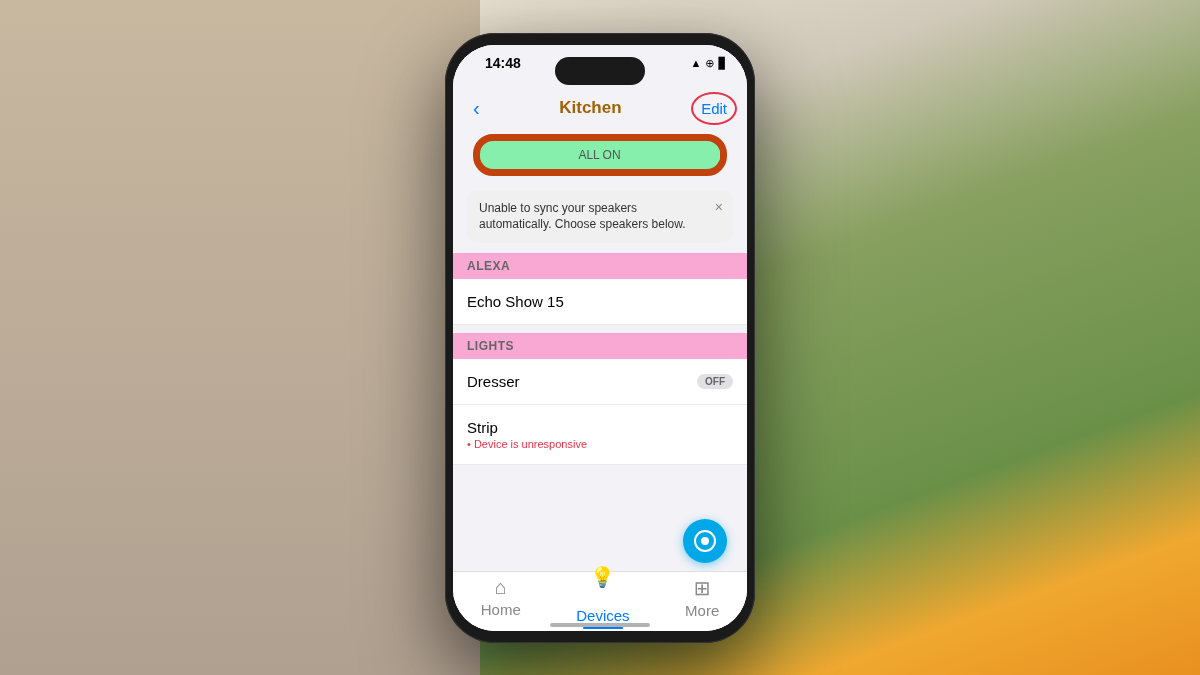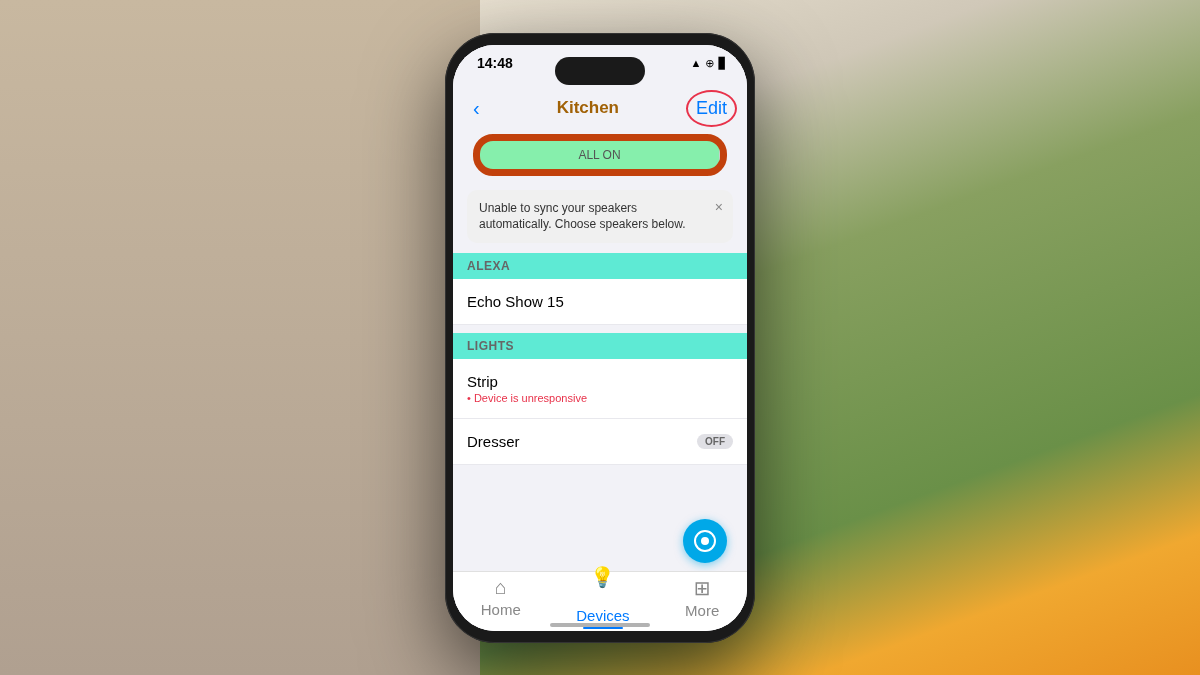--- a/index.html
+++ b/index.html
@@ -76,21 +76,21 @@
       height: 28px;
       background: #1a1a1a;
       border-radius: 20px;
       z-index: 10;
     }
 
     
     .status-bar {
       position: absolute;
       top: 0;
-      left: 4px; right: 0;
+      left: 12px; right: 0;
       height: 50px;
       display: flex;
       align-items: flex-start;
       padding: 8px 20px 0;
       justify-content: space-between;
       z-index: 5;
     }
 
     .status-time {
       font-size: 14px;
@@ -138,21 +138,21 @@
     }
 
     .nav-title {
       font-size: 17px;
       font-weight: 600;
       color: #a16207;
     }
 
     .nav-edit {
       color: #007aff;
-      font-size: 18px;
+      font-size: 15px;
       font-weight: 400;
       position: relative;
       cursor: pointer;
     }
 
     .edit-circle {
       position: absolute;
       top: -8px;
       left: -10px;
       right: -10px;
@@ -209,21 +209,21 @@
     }
 
     
     .list-content {
       flex: 1;
       overflow-y: auto;
       padding-bottom: 60px;
     }
 
     .section-header {
-      background: #5eead4;
+      background: #f9a8d4;
       padding: 6px 14px;
       font-size: 12px;
       font-weight: 600;
       color: #666;
       letter-spacing: 0.5px;
     }
 
     .list-item {
       background: #fff;
       padding: 14px 14px;
@@ -412,29 +412,29 @@
           <div class="list-item">
             <span class="item-label">Echo Show 15</span>
           </div>
 
           <div class="section-gap"></div>
 
           <div class="section-header">
             <span>LIGHTS</span>
           </div>
           <div class="list-item">
+            <span class="item-label">Dresser</span>
+            <span class="toggle-pill">OFF</span>
+          </div>
+          <div class="list-item">
             <div>
               <div class="item-label">Strip</div>
               <div class="item-sub">• Device is unresponsive</div>
             </div>
           </div>
-          <div class="list-item">
-            <span class="item-label">Dresser</span>
-            <span class="toggle-pill">OFF</span>
-          </div>
 
           <div class="section-gap"></div>
 
 
         </div>
 
         <div class="fab">
           <div class="fab-icon"></div>
         </div>
 

